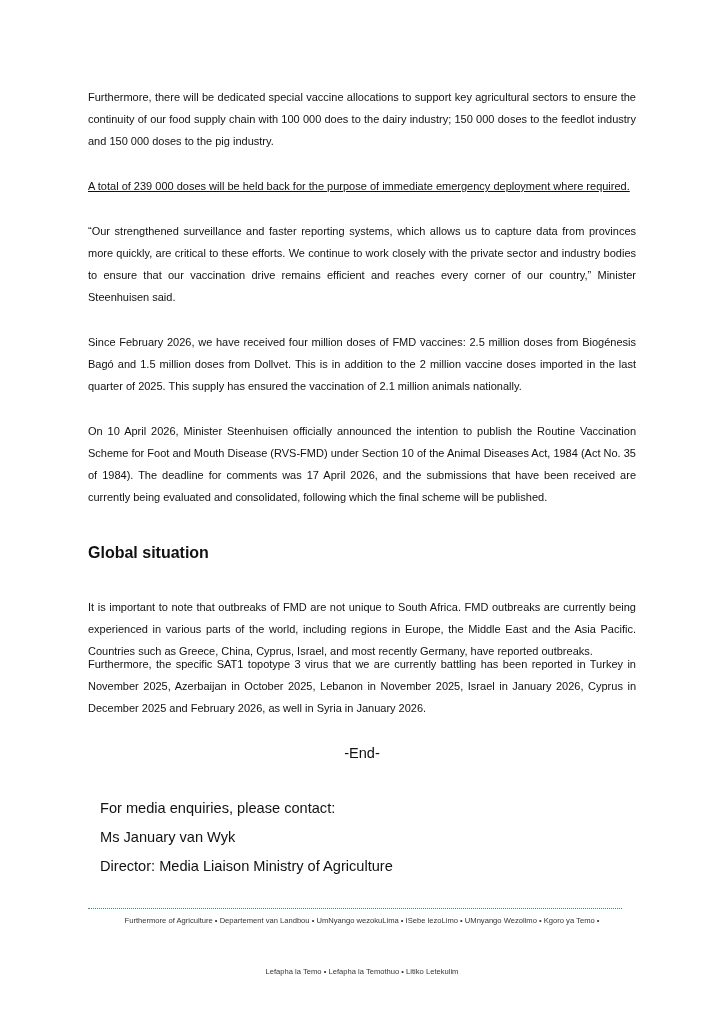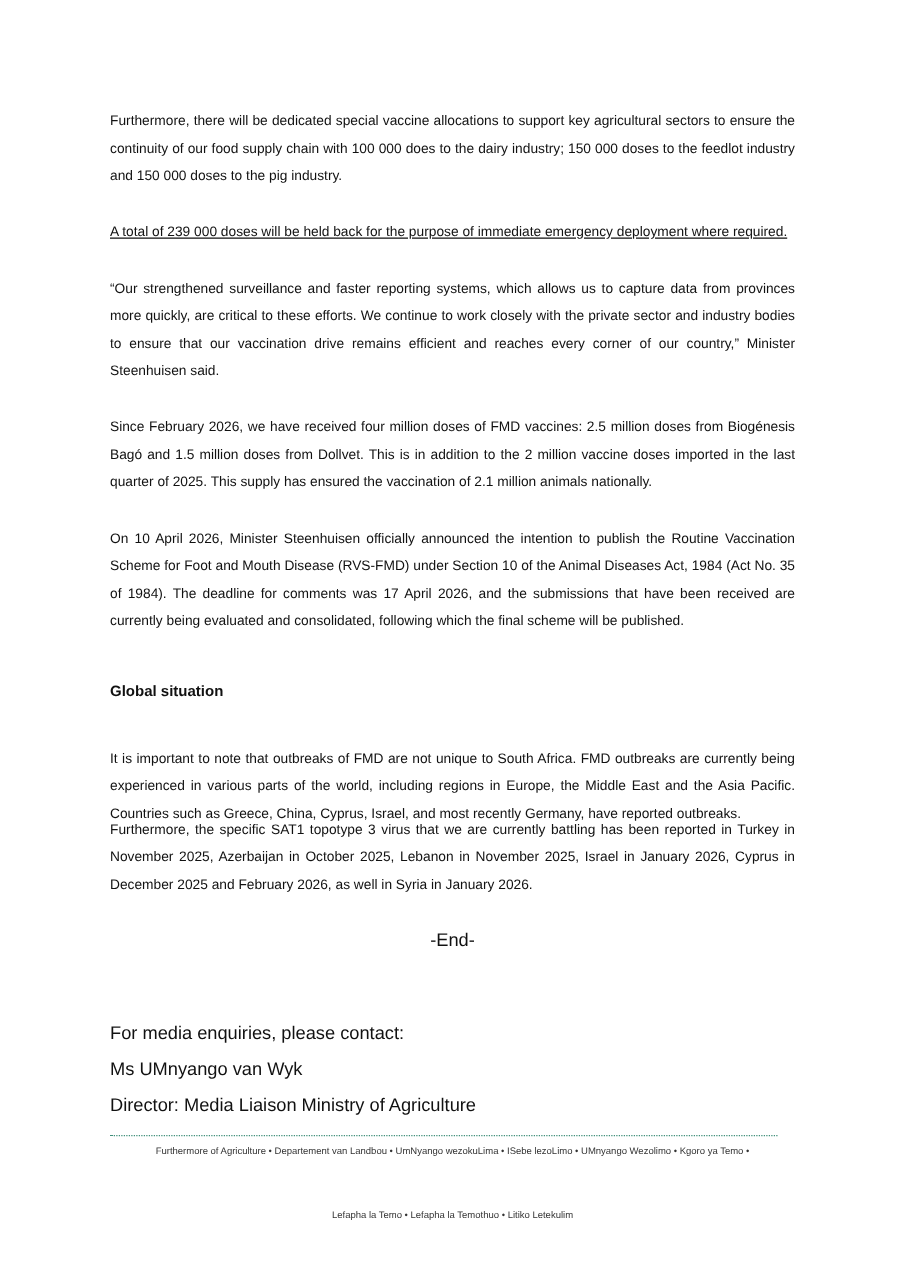--- a/index.html
+++ b/index.html
@@ -29,38 +29,37 @@
       font-size: 11px;
       line-height: 22px;
       text-align: justify;
       text-align-last: left;
       letter-spacing: 0px;
     }
     .heading {
       position: absolute;
       left: 0;
       margin: 0;
-      font-size: 12px;
+      font-size: 16px;
       line-height: 22px;
       font-weight: bold;
     }
     .end-mark {
       position: absolute;
       left: 0;
       width: 548px;
       text-align: center;
       font-size: 14.6px;
       line-height: 22px;
     }
     .contact-line {
       position: absolute;
-      left: 0;
+      left: 12px;
       font-size: 14.6px;
       line-height: 22px;
-      margin-top: 19px;
     }
     .footer-rule {
       position: absolute;
       left: 88px;
       top: 908px;
       width: 534px;
       height: 0;
       border-top: 1.5px dotted #3f8f7a;
     }
     .footer-text {
@@ -84,19 +83,19 @@
   <p class="para" style="top:420px;">On 10 April 2026, Minister Steenhuisen officially announced the intention to publish the Routine Vaccination Scheme for Foot and Mouth Disease (RVS-FMD) under Section 10 of the Animal Diseases Act, 1984 (Act No. 35 of 1984). The deadline for comments was 17 April 2026, and the submissions that have been received are currently being evaluated and consolidated, following which the final scheme will be published.</p>
 
   <h3 class="heading" style="top:542px;">Global situation</h3>
 
   <p class="para" style="top:596px;">It is important to note that outbreaks of FMD are not unique to South Africa. FMD outbreaks are currently being experienced in various parts of the world, including regions in Europe, the Middle East and the Asia Pacific. Countries such as Greece, China, Cyprus, Israel, and most recently Germany, have reported outbreaks.</p>
   <p class="para" style="top:653px;">Furthermore, the specific SAT1 topotype 3 virus that we are currently battling has been reported in Turkey in November 2025, Azerbaijan in October 2025, Lebanon in November 2025, Israel in January 2026, Cyprus in December 2025 and February 2026, as well in Syria in January 2026.</p>
 
   <div class="end-mark" style="top:742px;">-End-</div>
 
   <div class="contact-line" style="top:797px;">For media enquiries, please contact:</div>
-  <div class="contact-line" style="top:826px;">Ms UMnyango van Wyk</div>
+  <div class="contact-line" style="top:826px;">Ms January van Wyk</div>
   <div class="contact-line" style="top:855px;text-align:center;">Director: Media Liaison Ministry of Agriculture</div>
 </div>
 
 <div class="footer-rule"></div>
 <div class="footer-text" style="top:915px;">Furthermore of Agriculture • Departement van Landbou • UmNyango wezokuLima • ISebe lezoLimo • UMnyango Wezolimo • Kgoro ya Temo •</div>
 <div class="footer-text" style="top:966px;">Lefapha la Temo • Lefapha la Temothuo • Litiko Letekulim</div>
 
 </body></html>

